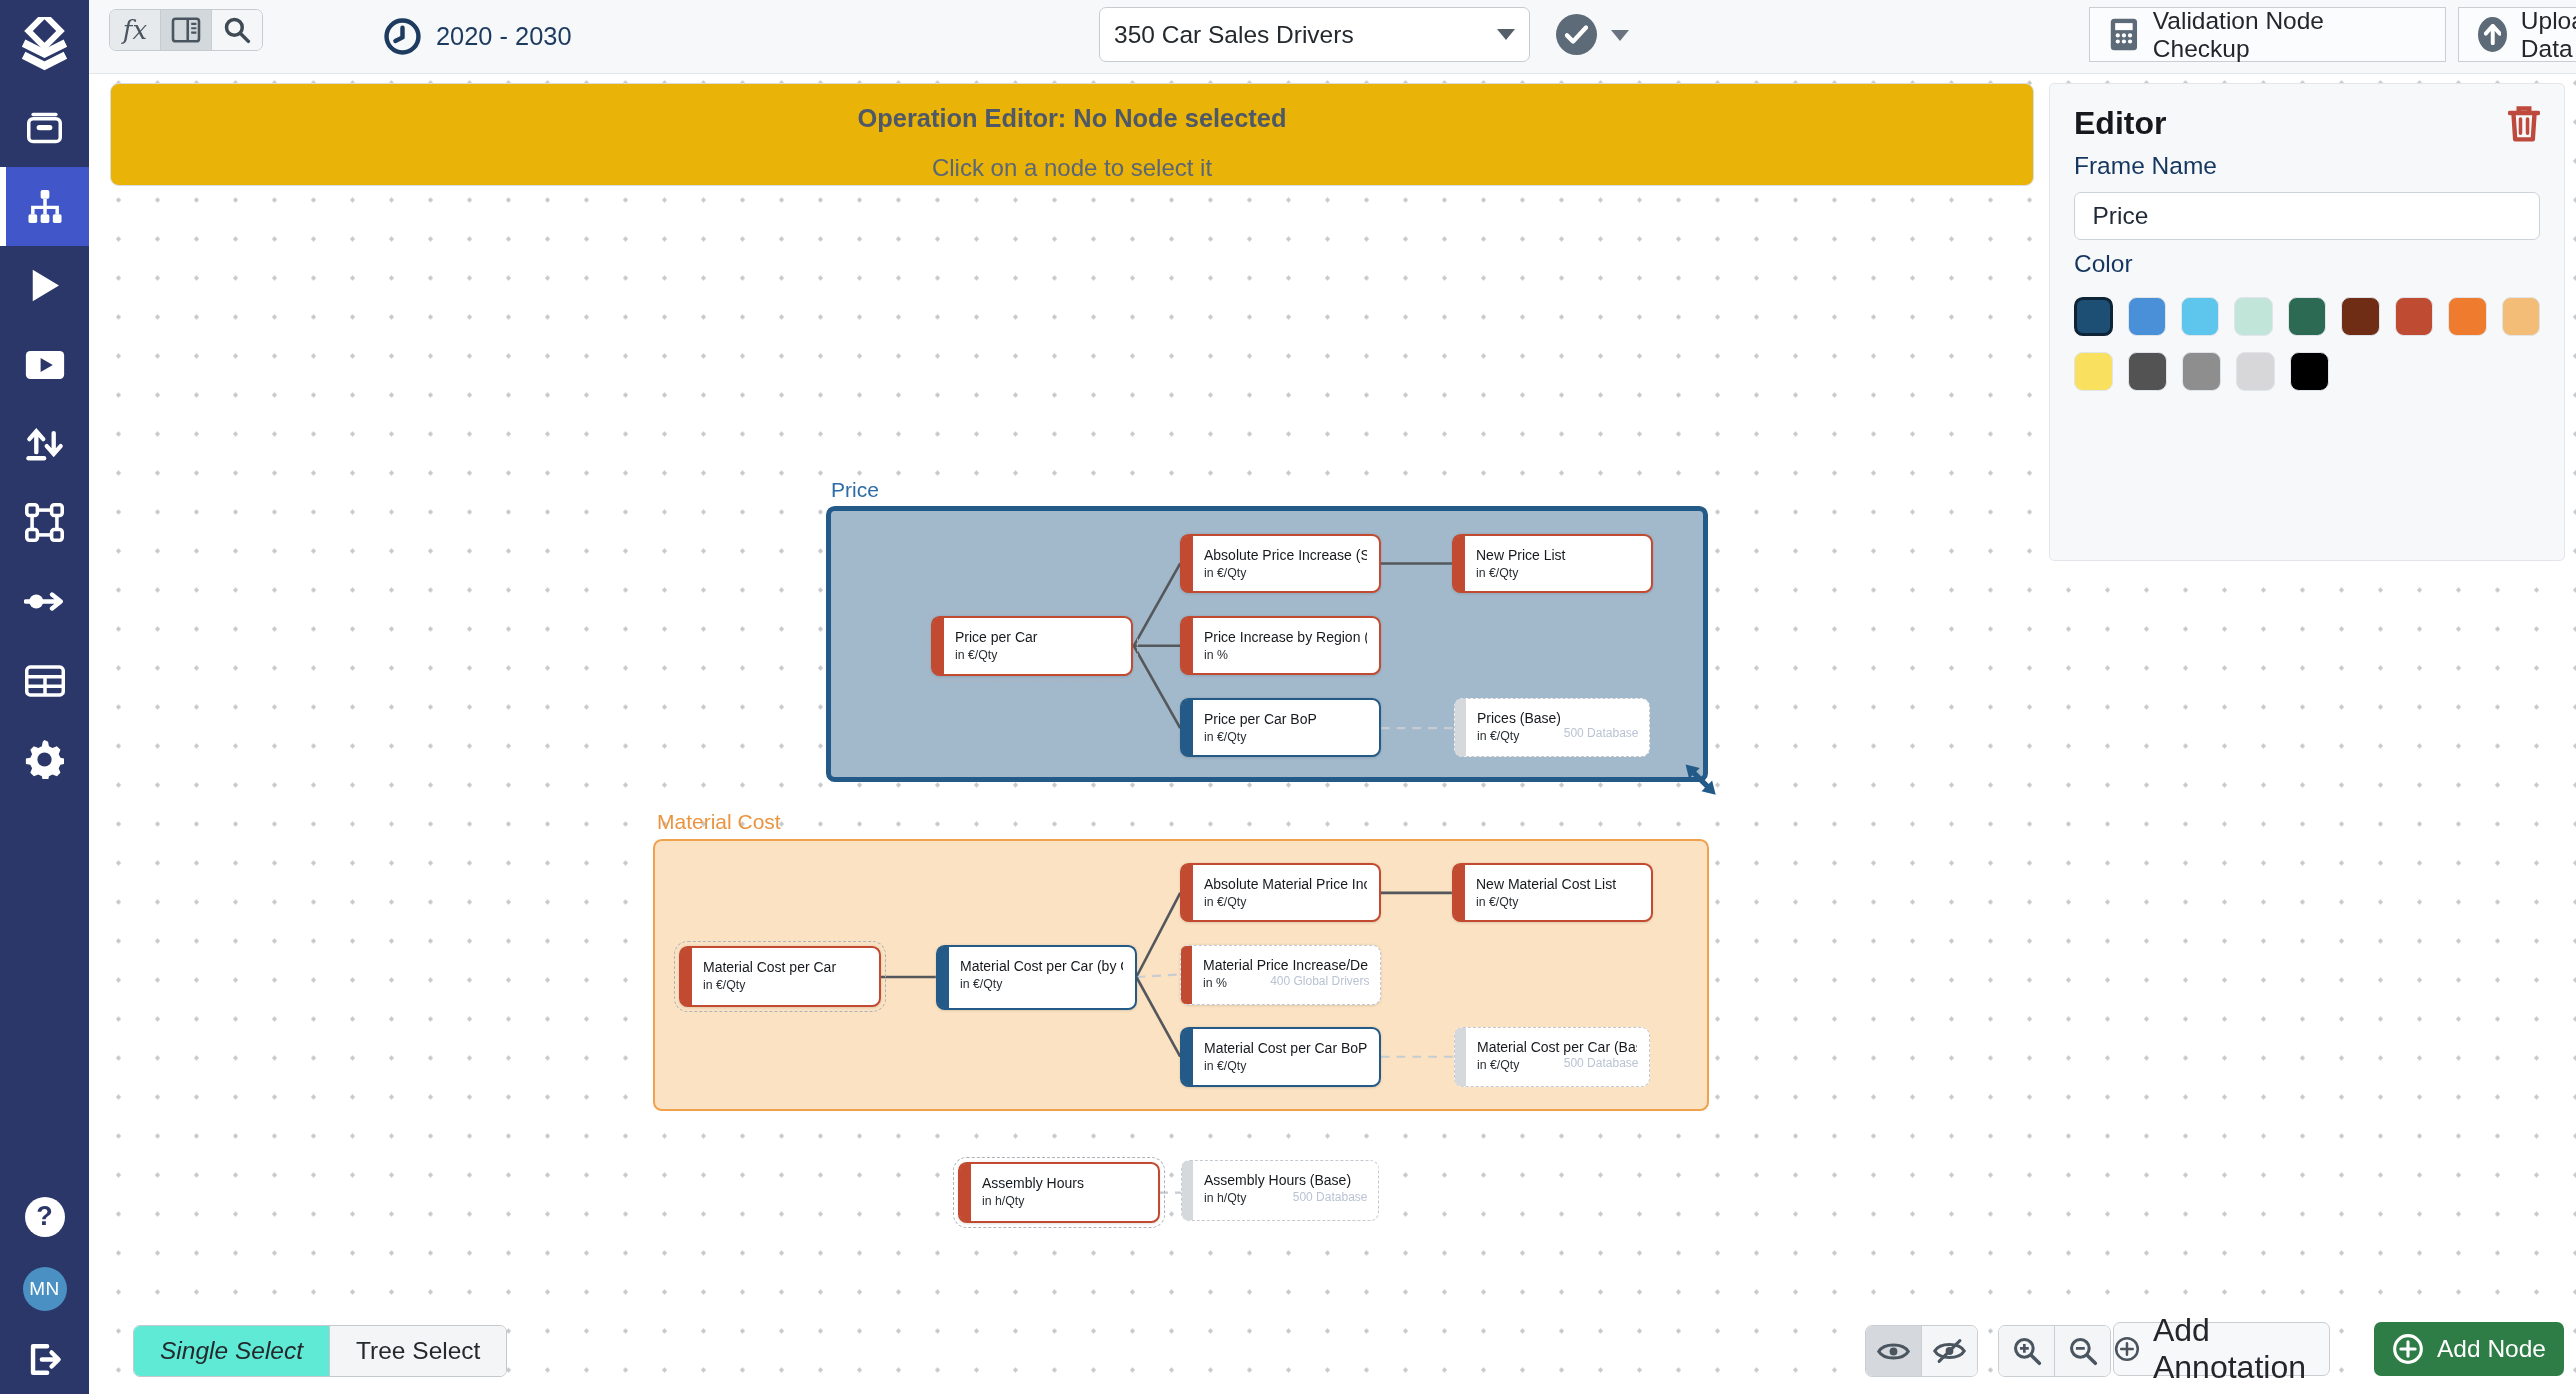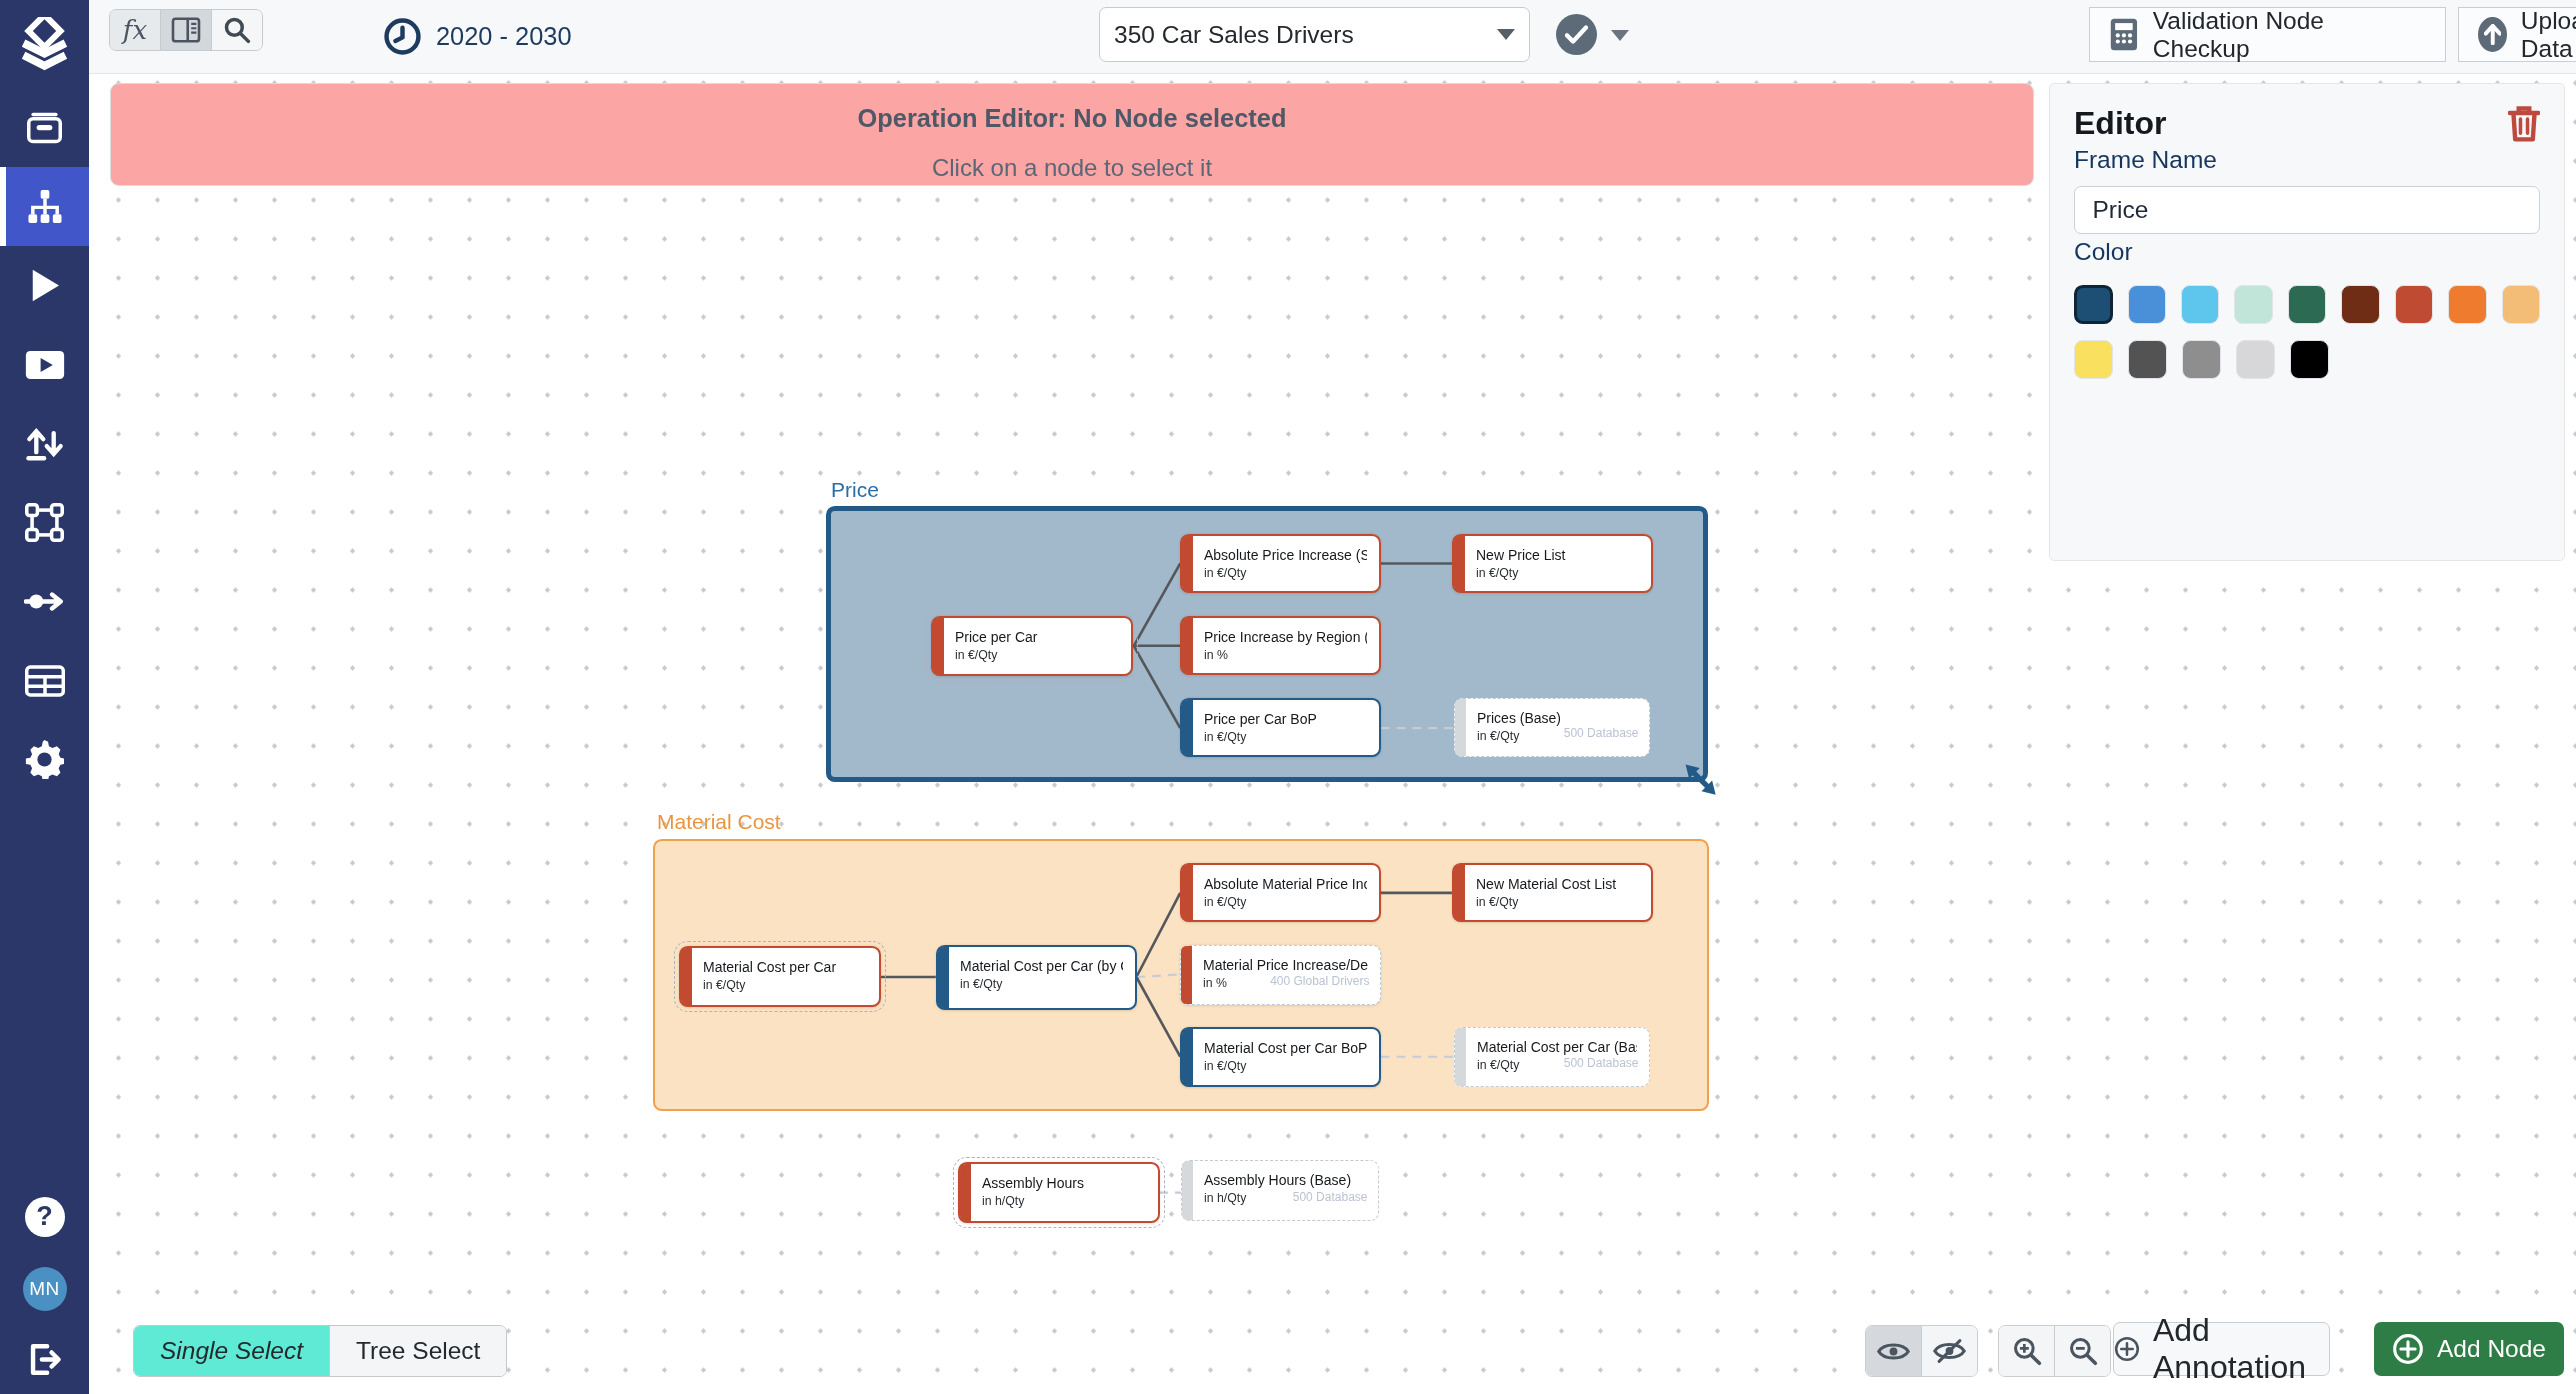--- a/index.html
+++ b/index.html
@@ -66,31 +66,31 @@
          border-top:11.4px solid #6a7480;}
   .check-caret{position:absolute;left:1522px;top:30px;cursor:pointer;}
   .top-btn{position:absolute;top:7px;height:55px;background:#fbfcfd;border:0.9px solid #c9ced3;border-radius:0;
            box-sizing:border-box;display:flex;align-items:center;gap:14px;padding:0 19px;cursor:pointer;
            font-size:24.5px;color:#23272c;}
   .btn-validation{left:2000px;width:357px;}
   .btn-upload{left:2369px;width:195px;}
   .icon-circle{width:35px;height:35px;border-radius:50%;background:#5d6a78;display:flex;align-items:center;justify-content:center;}
 
   
-  .banner{position:absolute;left:110px;top:83px;width:1924px;height:103px;background:#fca5a5;
+  .banner{position:absolute;left:110px;top:83px;width:1924px;height:103px;background:#eab308;
           border:0.9px solid #d9dde0;border-radius:8.8px;box-sizing:border-box;text-align:center;z-index:3;}
   .banner .t1{margin-top:20px;font-size:25.4px;font-weight:700;color:#4e5866;}
   .banner .t2{margin-top:21px;font-size:24px;color:#5b6675;}
 
   
   .editor{position:absolute;left:2049px;top:83px;width:516px;height:478px;background:#f7f8fa;
           border:0.9px solid #e3e6ea;border-radius:5.3px;box-sizing:border-box;padding:21px 24px;z-index:3;}
   .editor-head{display:flex;align-items:flex-start;justify-content:space-between;}
   .editor-title{font-size:32px;font-weight:700;color:#15191e;}
-  .ed-label{font-size:24.5px;color:#14365f;margin-top:4px;}
+  .ed-label{font-size:24.5px;color:#14365f;margin-top:10px;}
   .ed-input{margin-top:12.3px;width:100%;height:48px;box-sizing:border-box;background:#ffffff;
             border:0.9px solid #cbd2d9;border-radius:7px;font-size:24.5px;color:#1f2937;padding:0 17.5px;
             font-family:"Liberation Sans",sans-serif;}
   .swatches{margin-top:19px;display:flex;gap:15px;}
   .swatches.r2{margin-top:16px;}
   .swatch{width:39px;height:39px;border-radius:8.8px;border:0.9px solid #e1e4e8;box-sizing:border-box;cursor:pointer;}
   .swatch.selected{border:3.5px solid #0f2437;}
   .cb-row{margin-top:54px;display:flex;align-items:center;gap:19px;}
   .checkbox{width:35px;height:35px;border-radius:8px;background:#3a57d0;display:flex;align-items:center;
             justify-content:center;cursor:pointer;}

